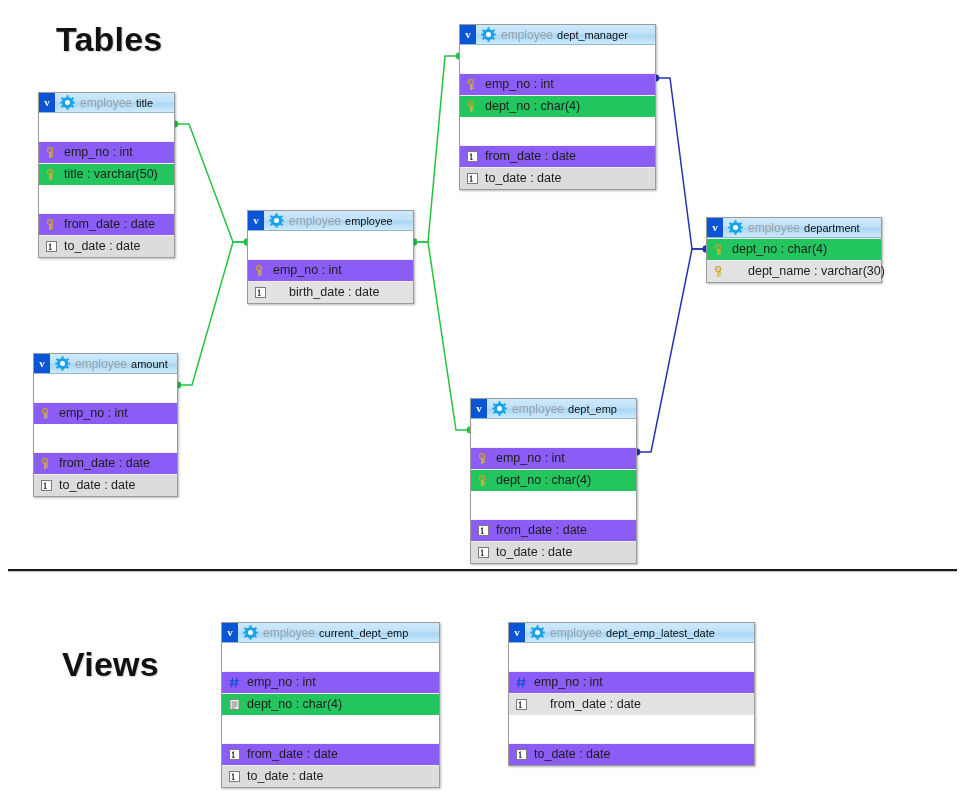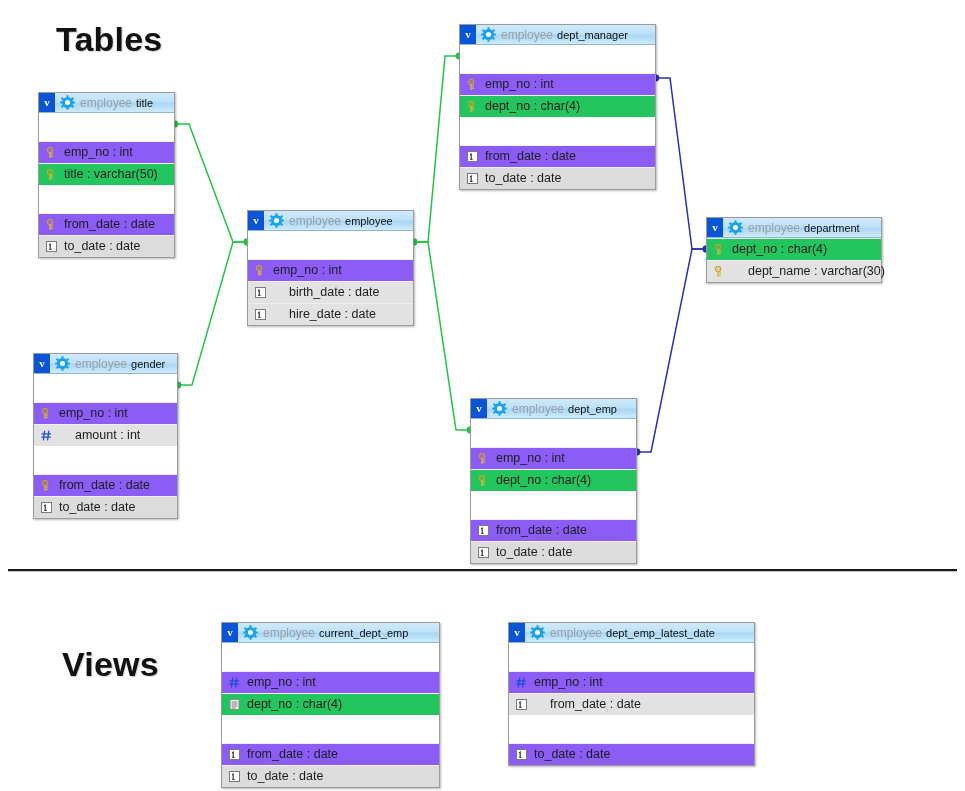--- a/index.html
+++ b/index.html
@@ -331,342 +331,318 @@
           <span class="col-icon">
             <svg width="11" height="11" viewBox="0 0 11 11">
               <rect x="0.5" y="0.5" width="10" height="10" fill="#ffffff" stroke="#7a7a7a" stroke-width="1"></rect>
               <rect x="2" y="2" width="7" height="7" fill="none"></rect>
               <path d="M4.2 8.2 V3.2 L3.1 4.0" fill="none" stroke="#2b2b2b" stroke-width="1.1"></path>
               <line x1="3.2" y1="8.4" x2="5.6" y2="8.4" stroke="#2b2b2b" stroke-width="1"></line>
             </svg>
           </span>
           <span class="col-text">birth_date : date</span>
         </div>
+      </div>
+      <div class="entity" style="left: 33px; top: 353px; width: 145px;">
+        <div class="ent-header">
+          <div class="badge-v">v</div>
+          <span class="gear-icon">
+            <svg width="15" height="15" viewBox="0 0 15 15">
+              <g fill="#1aa3e8">
+                <circle cx="7.5" cy="7.5" r="5.6"></circle>
+                <rect x="6.5" y="0.2" width="2" height="3.2"></rect>
+                <rect x="6.5" y="11.6" width="2" height="3.2"></rect>
+                <rect x="0.2" y="6.5" width="3.2" height="2"></rect>
+                <rect x="11.6" y="6.5" width="3.2" height="2"></rect>
+                <rect x="1.6" y="2.3" width="2" height="3" transform="rotate(-45 2.6 3.8)"></rect>
+                <rect x="11.4" y="9.7" width="2" height="3" transform="rotate(-45 12.4 11.2)"></rect>
+                <rect x="11.4" y="2.3" width="2" height="3" transform="rotate(45 12.4 3.8)"></rect>
+                <rect x="1.6" y="9.7" width="2" height="3" transform="rotate(45 2.6 11.2)"></rect>
+              </g>
+              <circle cx="7.5" cy="7.5" r="2.5" fill="#ffffff"></circle>
+            </svg>
+          </span>
+          <span class="ent-schema">employee</span>
+          <span class="ent-name">amount</span>
+        </div>
+        <div class="col-row bg-white">
+          <span class="col-icon">
+            <svg width="11" height="12" viewBox="0 0 11 12">
+              <circle cx="4" cy="3" r="2.6" fill="none" stroke="#c9a227" stroke-width="1.3"></circle>
+              <circle cx="4" cy="3" r="0.8" fill="#c9a227"></circle>
+              <rect x="3.3" y="5" width="1.5" height="6" fill="#d8b73a"></rect>
+              <rect x="4.8" y="6.4" width="2.2" height="1.2" fill="#d8b73a"></rect>
+              <rect x="4.8" y="8.6" width="2.2" height="1.2" fill="#d8b73a"></rect>
+            </svg>
+          </span>
+          <span class="col-text">emp_no : int</span>
+        </div>
+        <div class="col-row bg-white">
+          <span class="col-icon">
+            <svg width="11" height="12" viewBox="0 0 11 12">
+              <circle cx="4" cy="3" r="2.6" fill="none" stroke="#c9a227" stroke-width="1.3"></circle>
+              <circle cx="4" cy="3" r="0.8" fill="#c9a227"></circle>
+              <rect x="3.3" y="5" width="1.5" height="6" fill="#d8b73a"></rect>
+              <rect x="4.8" y="6.4" width="2.2" height="1.2" fill="#d8b73a"></rect>
+              <rect x="4.8" y="8.6" width="2.2" height="1.2" fill="#d8b73a"></rect>
+            </svg>
+          </span>
+          <span class="col-text">from_date : date</span>
+        </div>
+        <div class="col-row bg-grey">
+          <span class="col-icon">
+            <svg width="11" height="11" viewBox="0 0 11 11">
+              <rect x="0.5" y="0.5" width="10" height="10" fill="#ffffff" stroke="#7a7a7a" stroke-width="1"></rect>
+              <rect x="2" y="2" width="7" height="7" fill="none"></rect>
+              <path d="M4.2 8.2 V3.2 L3.1 4.0" fill="none" stroke="#2b2b2b" stroke-width="1.1"></path>
+              <line x1="3.2" y1="8.4" x2="5.6" y2="8.4" stroke="#2b2b2b" stroke-width="1"></line>
+            </svg>
+          </span>
+          <span class="col-text">to_date : date</span>
+        </div>
+      </div>
+      <div class="entity" style="left: 706px; top: 217px; width: 176px;">
+        <div class="ent-header">
+          <div class="badge-v">v</div>
+          <span class="gear-icon">
+            <svg width="15" height="15" viewBox="0 0 15 15">
+              <g fill="#1aa3e8">
+                <circle cx="7.5" cy="7.5" r="5.6"></circle>
+                <rect x="6.5" y="0.2" width="2" height="3.2"></rect>
+                <rect x="6.5" y="11.6" width="2" height="3.2"></rect>
+                <rect x="0.2" y="6.5" width="3.2" height="2"></rect>
+                <rect x="11.6" y="6.5" width="3.2" height="2"></rect>
+                <rect x="1.6" y="2.3" width="2" height="3" transform="rotate(-45 2.6 3.8)"></rect>
+                <rect x="11.4" y="9.7" width="2" height="3" transform="rotate(-45 12.4 11.2)"></rect>
+                <rect x="11.4" y="2.3" width="2" height="3" transform="rotate(45 12.4 3.8)"></rect>
+                <rect x="1.6" y="9.7" width="2" height="3" transform="rotate(45 2.6 11.2)"></rect>
+              </g>
+              <circle cx="7.5" cy="7.5" r="2.5" fill="#ffffff"></circle>
+            </svg>
+          </span>
+          <span class="ent-schema">employee</span>
+          <span class="ent-name">department</span>
+        </div>
+        <div class="col-row bg-pink">
+          <span class="col-icon">
+            <svg width="11" height="12" viewBox="0 0 11 12">
+              <circle cx="4" cy="3" r="2.6" fill="none" stroke="#c9a227" stroke-width="1.3"></circle>
+              <circle cx="4" cy="3" r="0.8" fill="#c9a227"></circle>
+              <rect x="3.3" y="5" width="1.5" height="6" fill="#d8b73a"></rect>
+              <rect x="4.8" y="6.4" width="2.2" height="1.2" fill="#d8b73a"></rect>
+              <rect x="4.8" y="8.6" width="2.2" height="1.2" fill="#d8b73a"></rect>
+            </svg>
+          </span>
+          <span class="col-text">dept_no : char(4)</span>
+        </div>
         <div class="col-row bg-grey2">
           <span class="col-icon">
-            <svg width="11" height="11" viewBox="0 0 11 11">
-              <rect x="0.5" y="0.5" width="10" height="10" fill="#ffffff" stroke="#7a7a7a" stroke-width="1"></rect>
-              <rect x="2" y="2" width="7" height="7" fill="none"></rect>
-              <path d="M4.2 8.2 V3.2 L3.1 4.0" fill="none" stroke="#2b2b2b" stroke-width="1.1"></path>
-              <line x1="3.2" y1="8.4" x2="5.6" y2="8.4" stroke="#2b2b2b" stroke-width="1"></line>
-            </svg>
-          </span>
-          <span class="col-text">hire_date : date</span>
-        </div>
-      </div>
-      <div class="entity" style="left: 33px; top: 353px; width: 145px;">
-        <div class="ent-header">
-          <div class="badge-v">v</div>
-          <span class="gear-icon">
-            <svg width="15" height="15" viewBox="0 0 15 15">
-              <g fill="#1aa3e8">
-                <circle cx="7.5" cy="7.5" r="5.6"></circle>
-                <rect x="6.5" y="0.2" width="2" height="3.2"></rect>
-                <rect x="6.5" y="11.6" width="2" height="3.2"></rect>
-                <rect x="0.2" y="6.5" width="3.2" height="2"></rect>
-                <rect x="11.6" y="6.5" width="3.2" height="2"></rect>
-                <rect x="1.6" y="2.3" width="2" height="3" transform="rotate(-45 2.6 3.8)"></rect>
-                <rect x="11.4" y="9.7" width="2" height="3" transform="rotate(-45 12.4 11.2)"></rect>
-                <rect x="11.4" y="2.3" width="2" height="3" transform="rotate(45 12.4 3.8)"></rect>
-                <rect x="1.6" y="9.7" width="2" height="3" transform="rotate(45 2.6 11.2)"></rect>
-              </g>
-              <circle cx="7.5" cy="7.5" r="2.5" fill="#ffffff"></circle>
-            </svg>
-          </span>
-          <span class="ent-schema">employee</span>
-          <span class="ent-name">gender</span>
+            <svg width="11" height="12" viewBox="0 0 11 12">
+              <circle cx="4" cy="3" r="2.6" fill="none" stroke="#c9a227" stroke-width="1.3"></circle>
+              <circle cx="4" cy="3" r="0.8" fill="#c9a227"></circle>
+              <rect x="3.3" y="5" width="1.5" height="6" fill="#d8b73a"></rect>
+              <rect x="4.8" y="6.4" width="2.2" height="1.2" fill="#d8b73a"></rect>
+              <rect x="4.8" y="8.6" width="2.2" height="1.2" fill="#d8b73a"></rect>
+            </svg>
+          </span>
+          <span class="col-text">dept_name : varchar(30)</span>
+        </div>
+      </div>
+      <div class="entity" style="left: 470px; top: 398px; width: 167px;">
+        <div class="ent-header">
+          <div class="badge-v">v</div>
+          <span class="gear-icon">
+            <svg width="15" height="15" viewBox="0 0 15 15">
+              <g fill="#1aa3e8">
+                <circle cx="7.5" cy="7.5" r="5.6"></circle>
+                <rect x="6.5" y="0.2" width="2" height="3.2"></rect>
+                <rect x="6.5" y="11.6" width="2" height="3.2"></rect>
+                <rect x="0.2" y="6.5" width="3.2" height="2"></rect>
+                <rect x="11.6" y="6.5" width="3.2" height="2"></rect>
+                <rect x="1.6" y="2.3" width="2" height="3" transform="rotate(-45 2.6 3.8)"></rect>
+                <rect x="11.4" y="9.7" width="2" height="3" transform="rotate(-45 12.4 11.2)"></rect>
+                <rect x="11.4" y="2.3" width="2" height="3" transform="rotate(45 12.4 3.8)"></rect>
+                <rect x="1.6" y="9.7" width="2" height="3" transform="rotate(45 2.6 11.2)"></rect>
+              </g>
+              <circle cx="7.5" cy="7.5" r="2.5" fill="#ffffff"></circle>
+            </svg>
+          </span>
+          <span class="ent-schema">employee</span>
+          <span class="ent-name">dept_emp</span>
         </div>
         <div class="col-row bg-white">
           <span class="col-icon">
             <svg width="11" height="12" viewBox="0 0 11 12">
               <circle cx="4" cy="3" r="2.6" fill="none" stroke="#c9a227" stroke-width="1.3"></circle>
               <circle cx="4" cy="3" r="0.8" fill="#c9a227"></circle>
               <rect x="3.3" y="5" width="1.5" height="6" fill="#d8b73a"></rect>
               <rect x="4.8" y="6.4" width="2.2" height="1.2" fill="#d8b73a"></rect>
               <rect x="4.8" y="8.6" width="2.2" height="1.2" fill="#d8b73a"></rect>
             </svg>
           </span>
           <span class="col-text">emp_no : int</span>
         </div>
-        <div class="col-row bg-grey2">
+        <div class="col-row bg-pink">
+          <span class="col-icon">
+            <svg width="11" height="12" viewBox="0 0 11 12">
+              <circle cx="4" cy="3" r="2.6" fill="none" stroke="#c9a227" stroke-width="1.3"></circle>
+              <circle cx="4" cy="3" r="0.8" fill="#c9a227"></circle>
+              <rect x="3.3" y="5" width="1.5" height="6" fill="#d8b73a"></rect>
+              <rect x="4.8" y="6.4" width="2.2" height="1.2" fill="#d8b73a"></rect>
+              <rect x="4.8" y="8.6" width="2.2" height="1.2" fill="#d8b73a"></rect>
+            </svg>
+          </span>
+          <span class="col-text">dept_no : char(4)</span>
+        </div>
+        <div class="col-row bg-white">
+          <span class="col-icon">
+            <svg width="11" height="11" viewBox="0 0 11 11">
+              <rect x="0.5" y="0.5" width="10" height="10" fill="#ffffff" stroke="#7a7a7a" stroke-width="1"></rect>
+              <rect x="2" y="2" width="7" height="7" fill="none"></rect>
+              <path d="M4.2 8.2 V3.2 L3.1 4.0" fill="none" stroke="#2b2b2b" stroke-width="1.1"></path>
+              <line x1="3.2" y1="8.4" x2="5.6" y2="8.4" stroke="#2b2b2b" stroke-width="1"></line>
+            </svg>
+          </span>
+          <span class="col-text">from_date : date</span>
+        </div>
+        <div class="col-row bg-grey">
+          <span class="col-icon">
+            <svg width="11" height="11" viewBox="0 0 11 11">
+              <rect x="0.5" y="0.5" width="10" height="10" fill="#ffffff" stroke="#7a7a7a" stroke-width="1"></rect>
+              <rect x="2" y="2" width="7" height="7" fill="none"></rect>
+              <path d="M4.2 8.2 V3.2 L3.1 4.0" fill="none" stroke="#2b2b2b" stroke-width="1.1"></path>
+              <line x1="3.2" y1="8.4" x2="5.6" y2="8.4" stroke="#2b2b2b" stroke-width="1"></line>
+            </svg>
+          </span>
+          <span class="col-text">to_date : date</span>
+        </div>
+      </div>
+      <div class="entity" style="left: 221px; top: 622px; width: 219px;">
+        <div class="ent-header">
+          <div class="badge-v">v</div>
+          <span class="gear-icon">
+            <svg width="15" height="15" viewBox="0 0 15 15">
+              <g fill="#1aa3e8">
+                <circle cx="7.5" cy="7.5" r="5.6"></circle>
+                <rect x="6.5" y="0.2" width="2" height="3.2"></rect>
+                <rect x="6.5" y="11.6" width="2" height="3.2"></rect>
+                <rect x="0.2" y="6.5" width="3.2" height="2"></rect>
+                <rect x="11.6" y="6.5" width="3.2" height="2"></rect>
+                <rect x="1.6" y="2.3" width="2" height="3" transform="rotate(-45 2.6 3.8)"></rect>
+                <rect x="11.4" y="9.7" width="2" height="3" transform="rotate(-45 12.4 11.2)"></rect>
+                <rect x="11.4" y="2.3" width="2" height="3" transform="rotate(45 12.4 3.8)"></rect>
+                <rect x="1.6" y="9.7" width="2" height="3" transform="rotate(45 2.6 11.2)"></rect>
+              </g>
+              <circle cx="7.5" cy="7.5" r="2.5" fill="#ffffff"></circle>
+            </svg>
+          </span>
+          <span class="ent-schema">employee</span>
+          <span class="ent-name">current_dept_emp</span>
+        </div>
+        <div class="col-row bg-white">
           <span class="col-icon">
             <svg width="11" height="11" viewBox="0 0 11 11">
               <g stroke="#1b4fd6" stroke-width="1.3" stroke-linecap="round">
                 <line x1="3.6" y1="1.2" x2="2.4" y2="9.8"></line>
                 <line x1="7.8" y1="1.2" x2="6.6" y2="9.8"></line>
                 <line x1="1.0" y1="3.9" x2="9.4" y2="3.9"></line>
                 <line x1="0.8" y1="7.1" x2="9.2" y2="7.1"></line>
               </g>
             </svg>
           </span>
-          <span class="col-text">amount : int</span>
-        </div>
-        <div class="col-row bg-white">
-          <span class="col-icon">
-            <svg width="11" height="12" viewBox="0 0 11 12">
-              <circle cx="4" cy="3" r="2.6" fill="none" stroke="#c9a227" stroke-width="1.3"></circle>
-              <circle cx="4" cy="3" r="0.8" fill="#c9a227"></circle>
-              <rect x="3.3" y="5" width="1.5" height="6" fill="#d8b73a"></rect>
-              <rect x="4.8" y="6.4" width="2.2" height="1.2" fill="#d8b73a"></rect>
-              <rect x="4.8" y="8.6" width="2.2" height="1.2" fill="#d8b73a"></rect>
+          <span class="col-text">emp_no : int</span>
+        </div>
+        <div class="col-row bg-pink">
+          <span class="col-icon">
+            <svg width="11" height="11" viewBox="0 0 11 11">
+              <rect x="1" y="0.5" width="9" height="10" fill="#f3f3f3" stroke="#8a8a8a" stroke-width="1"></rect>
+              <line x1="2.6" y1="3" x2="8.4" y2="3" stroke="#6d6d6d" stroke-width="0.9"></line>
+              <line x1="2.6" y1="5" x2="8.4" y2="5" stroke="#6d6d6d" stroke-width="0.9"></line>
+              <line x1="2.6" y1="7" x2="8.4" y2="7" stroke="#6d6d6d" stroke-width="0.9"></line>
+              <line x1="2.6" y1="9" x2="6.4" y2="9" stroke="#6d6d6d" stroke-width="0.9"></line>
+            </svg>
+          </span>
+          <span class="col-text">dept_no : char(4)</span>
+        </div>
+        <div class="col-row bg-white">
+          <span class="col-icon">
+            <svg width="11" height="11" viewBox="0 0 11 11">
+              <rect x="0.5" y="0.5" width="10" height="10" fill="#ffffff" stroke="#7a7a7a" stroke-width="1"></rect>
+              <rect x="2" y="2" width="7" height="7" fill="none"></rect>
+              <path d="M4.2 8.2 V3.2 L3.1 4.0" fill="none" stroke="#2b2b2b" stroke-width="1.1"></path>
+              <line x1="3.2" y1="8.4" x2="5.6" y2="8.4" stroke="#2b2b2b" stroke-width="1"></line>
             </svg>
           </span>
           <span class="col-text">from_date : date</span>
         </div>
         <div class="col-row bg-grey">
           <span class="col-icon">
             <svg width="11" height="11" viewBox="0 0 11 11">
               <rect x="0.5" y="0.5" width="10" height="10" fill="#ffffff" stroke="#7a7a7a" stroke-width="1"></rect>
               <rect x="2" y="2" width="7" height="7" fill="none"></rect>
               <path d="M4.2 8.2 V3.2 L3.1 4.0" fill="none" stroke="#2b2b2b" stroke-width="1.1"></path>
               <line x1="3.2" y1="8.4" x2="5.6" y2="8.4" stroke="#2b2b2b" stroke-width="1"></line>
             </svg>
           </span>
           <span class="col-text">to_date : date</span>
         </div>
       </div>
-      <div class="entity" style="left: 706px; top: 217px; width: 176px;">
-        <div class="ent-header">
-          <div class="badge-v">v</div>
-          <span class="gear-icon">
-            <svg width="15" height="15" viewBox="0 0 15 15">
-              <g fill="#1aa3e8">
-                <circle cx="7.5" cy="7.5" r="5.6"></circle>
-                <rect x="6.5" y="0.2" width="2" height="3.2"></rect>
-                <rect x="6.5" y="11.6" width="2" height="3.2"></rect>
-                <rect x="0.2" y="6.5" width="3.2" height="2"></rect>
-                <rect x="11.6" y="6.5" width="3.2" height="2"></rect>
-                <rect x="1.6" y="2.3" width="2" height="3" transform="rotate(-45 2.6 3.8)"></rect>
-                <rect x="11.4" y="9.7" width="2" height="3" transform="rotate(-45 12.4 11.2)"></rect>
-                <rect x="11.4" y="2.3" width="2" height="3" transform="rotate(45 12.4 3.8)"></rect>
-                <rect x="1.6" y="9.7" width="2" height="3" transform="rotate(45 2.6 11.2)"></rect>
-              </g>
-              <circle cx="7.5" cy="7.5" r="2.5" fill="#ffffff"></circle>
-            </svg>
-          </span>
-          <span class="ent-schema">employee</span>
-          <span class="ent-name">department</span>
-        </div>
-        <div class="col-row bg-pink">
-          <span class="col-icon">
-            <svg width="11" height="12" viewBox="0 0 11 12">
-              <circle cx="4" cy="3" r="2.6" fill="none" stroke="#c9a227" stroke-width="1.3"></circle>
-              <circle cx="4" cy="3" r="0.8" fill="#c9a227"></circle>
-              <rect x="3.3" y="5" width="1.5" height="6" fill="#d8b73a"></rect>
-              <rect x="4.8" y="6.4" width="2.2" height="1.2" fill="#d8b73a"></rect>
-              <rect x="4.8" y="8.6" width="2.2" height="1.2" fill="#d8b73a"></rect>
-            </svg>
-          </span>
-          <span class="col-text">dept_no : char(4)</span>
-        </div>
-        <div class="col-row bg-grey2">
-          <span class="col-icon">
-            <svg width="11" height="12" viewBox="0 0 11 12">
-              <circle cx="4" cy="3" r="2.6" fill="none" stroke="#c9a227" stroke-width="1.3"></circle>
-              <circle cx="4" cy="3" r="0.8" fill="#c9a227"></circle>
-              <rect x="3.3" y="5" width="1.5" height="6" fill="#d8b73a"></rect>
-              <rect x="4.8" y="6.4" width="2.2" height="1.2" fill="#d8b73a"></rect>
-              <rect x="4.8" y="8.6" width="2.2" height="1.2" fill="#d8b73a"></rect>
-            </svg>
-          </span>
-          <span class="col-text">dept_name : varchar(30)</span>
-        </div>
-      </div>
-      <div class="entity" style="left: 470px; top: 398px; width: 167px;">
-        <div class="ent-header">
-          <div class="badge-v">v</div>
-          <span class="gear-icon">
-            <svg width="15" height="15" viewBox="0 0 15 15">
-              <g fill="#1aa3e8">
-                <circle cx="7.5" cy="7.5" r="5.6"></circle>
-                <rect x="6.5" y="0.2" width="2" height="3.2"></rect>
-                <rect x="6.5" y="11.6" width="2" height="3.2"></rect>
-                <rect x="0.2" y="6.5" width="3.2" height="2"></rect>
-                <rect x="11.6" y="6.5" width="3.2" height="2"></rect>
-                <rect x="1.6" y="2.3" width="2" height="3" transform="rotate(-45 2.6 3.8)"></rect>
-                <rect x="11.4" y="9.7" width="2" height="3" transform="rotate(-45 12.4 11.2)"></rect>
-                <rect x="11.4" y="2.3" width="2" height="3" transform="rotate(45 12.4 3.8)"></rect>
-                <rect x="1.6" y="9.7" width="2" height="3" transform="rotate(45 2.6 11.2)"></rect>
-              </g>
-              <circle cx="7.5" cy="7.5" r="2.5" fill="#ffffff"></circle>
-            </svg>
-          </span>
-          <span class="ent-schema">employee</span>
-          <span class="ent-name">dept_emp</span>
-        </div>
-        <div class="col-row bg-white">
-          <span class="col-icon">
-            <svg width="11" height="12" viewBox="0 0 11 12">
-              <circle cx="4" cy="3" r="2.6" fill="none" stroke="#c9a227" stroke-width="1.3"></circle>
-              <circle cx="4" cy="3" r="0.8" fill="#c9a227"></circle>
-              <rect x="3.3" y="5" width="1.5" height="6" fill="#d8b73a"></rect>
-              <rect x="4.8" y="6.4" width="2.2" height="1.2" fill="#d8b73a"></rect>
-              <rect x="4.8" y="8.6" width="2.2" height="1.2" fill="#d8b73a"></rect>
-            </svg>
-          </span>
-          <span class="col-text">emp_no : int</span>
-        </div>
-        <div class="col-row bg-pink">
-          <span class="col-icon">
-            <svg width="11" height="12" viewBox="0 0 11 12">
-              <circle cx="4" cy="3" r="2.6" fill="none" stroke="#c9a227" stroke-width="1.3"></circle>
-              <circle cx="4" cy="3" r="0.8" fill="#c9a227"></circle>
-              <rect x="3.3" y="5" width="1.5" height="6" fill="#d8b73a"></rect>
-              <rect x="4.8" y="6.4" width="2.2" height="1.2" fill="#d8b73a"></rect>
-              <rect x="4.8" y="8.6" width="2.2" height="1.2" fill="#d8b73a"></rect>
-            </svg>
-          </span>
-          <span class="col-text">dept_no : char(4)</span>
-        </div>
-        <div class="col-row bg-white">
-          <span class="col-icon">
-            <svg width="11" height="11" viewBox="0 0 11 11">
-              <rect x="0.5" y="0.5" width="10" height="10" fill="#ffffff" stroke="#7a7a7a" stroke-width="1"></rect>
-              <rect x="2" y="2" width="7" height="7" fill="none"></rect>
-              <path d="M4.2 8.2 V3.2 L3.1 4.0" fill="none" stroke="#2b2b2b" stroke-width="1.1"></path>
-              <line x1="3.2" y1="8.4" x2="5.6" y2="8.4" stroke="#2b2b2b" stroke-width="1"></line>
-            </svg>
-          </span>
-          <span class="col-text">from_date : date</span>
-        </div>
-        <div class="col-row bg-grey">
-          <span class="col-icon">
-            <svg width="11" height="11" viewBox="0 0 11 11">
-              <rect x="0.5" y="0.5" width="10" height="10" fill="#ffffff" stroke="#7a7a7a" stroke-width="1"></rect>
-              <rect x="2" y="2" width="7" height="7" fill="none"></rect>
-              <path d="M4.2 8.2 V3.2 L3.1 4.0" fill="none" stroke="#2b2b2b" stroke-width="1.1"></path>
-              <line x1="3.2" y1="8.4" x2="5.6" y2="8.4" stroke="#2b2b2b" stroke-width="1"></line>
-            </svg>
-          </span>
-          <span class="col-text">to_date : date</span>
-        </div>
-      </div>
-      <div class="entity" style="left: 221px; top: 622px; width: 219px;">
-        <div class="ent-header">
-          <div class="badge-v">v</div>
-          <span class="gear-icon">
-            <svg width="15" height="15" viewBox="0 0 15 15">
-              <g fill="#1aa3e8">
-                <circle cx="7.5" cy="7.5" r="5.6"></circle>
-                <rect x="6.5" y="0.2" width="2" height="3.2"></rect>
-                <rect x="6.5" y="11.6" width="2" height="3.2"></rect>
-                <rect x="0.2" y="6.5" width="3.2" height="2"></rect>
-                <rect x="11.6" y="6.5" width="3.2" height="2"></rect>
-                <rect x="1.6" y="2.3" width="2" height="3" transform="rotate(-45 2.6 3.8)"></rect>
-                <rect x="11.4" y="9.7" width="2" height="3" transform="rotate(-45 12.4 11.2)"></rect>
-                <rect x="11.4" y="2.3" width="2" height="3" transform="rotate(45 12.4 3.8)"></rect>
-                <rect x="1.6" y="9.7" width="2" height="3" transform="rotate(45 2.6 11.2)"></rect>
-              </g>
-              <circle cx="7.5" cy="7.5" r="2.5" fill="#ffffff"></circle>
-            </svg>
-          </span>
-          <span class="ent-schema">employee</span>
-          <span class="ent-name">current_dept_emp</span>
+      <div class="entity" style="left: 508px; top: 622px; width: 247px;">
+        <div class="ent-header">
+          <div class="badge-v">v</div>
+          <span class="gear-icon">
+            <svg width="15" height="15" viewBox="0 0 15 15">
+              <g fill="#1aa3e8">
+                <circle cx="7.5" cy="7.5" r="5.6"></circle>
+                <rect x="6.5" y="0.2" width="2" height="3.2"></rect>
+                <rect x="6.5" y="11.6" width="2" height="3.2"></rect>
+                <rect x="0.2" y="6.5" width="3.2" height="2"></rect>
+                <rect x="11.6" y="6.5" width="3.2" height="2"></rect>
+                <rect x="1.6" y="2.3" width="2" height="3" transform="rotate(-45 2.6 3.8)"></rect>
+                <rect x="11.4" y="9.7" width="2" height="3" transform="rotate(-45 12.4 11.2)"></rect>
+                <rect x="11.4" y="2.3" width="2" height="3" transform="rotate(45 12.4 3.8)"></rect>
+                <rect x="1.6" y="9.7" width="2" height="3" transform="rotate(45 2.6 11.2)"></rect>
+              </g>
+              <circle cx="7.5" cy="7.5" r="2.5" fill="#ffffff"></circle>
+            </svg>
+          </span>
+          <span class="ent-schema">employee</span>
+          <span class="ent-name">dept_emp_latest_date</span>
         </div>
         <div class="col-row bg-white">
           <span class="col-icon">
             <svg width="11" height="11" viewBox="0 0 11 11">
               <g stroke="#1b4fd6" stroke-width="1.3" stroke-linecap="round">
                 <line x1="3.6" y1="1.2" x2="2.4" y2="9.8"></line>
                 <line x1="7.8" y1="1.2" x2="6.6" y2="9.8"></line>
                 <line x1="1.0" y1="3.9" x2="9.4" y2="3.9"></line>
                 <line x1="0.8" y1="7.1" x2="9.2" y2="7.1"></line>
               </g>
             </svg>
           </span>
           <span class="col-text">emp_no : int</span>
         </div>
-        <div class="col-row bg-pink">
-          <span class="col-icon">
-            <svg width="11" height="11" viewBox="0 0 11 11">
-              <rect x="1" y="0.5" width="9" height="10" fill="#f3f3f3" stroke="#8a8a8a" stroke-width="1"></rect>
-              <line x1="2.6" y1="3" x2="8.4" y2="3" stroke="#6d6d6d" stroke-width="0.9"></line>
-              <line x1="2.6" y1="5" x2="8.4" y2="5" stroke="#6d6d6d" stroke-width="0.9"></line>
-              <line x1="2.6" y1="7" x2="8.4" y2="7" stroke="#6d6d6d" stroke-width="0.9"></line>
-              <line x1="2.6" y1="9" x2="6.4" y2="9" stroke="#6d6d6d" stroke-width="0.9"></line>
-            </svg>
-          </span>
-          <span class="col-text">dept_no : char(4)</span>
-        </div>
-        <div class="col-row bg-white">
+        <div class="col-row bg-grey2">
           <span class="col-icon">
             <svg width="11" height="11" viewBox="0 0 11 11">
               <rect x="0.5" y="0.5" width="10" height="10" fill="#ffffff" stroke="#7a7a7a" stroke-width="1"></rect>
               <rect x="2" y="2" width="7" height="7" fill="none"></rect>
               <path d="M4.2 8.2 V3.2 L3.1 4.0" fill="none" stroke="#2b2b2b" stroke-width="1.1"></path>
               <line x1="3.2" y1="8.4" x2="5.6" y2="8.4" stroke="#2b2b2b" stroke-width="1"></line>
             </svg>
           </span>
           <span class="col-text">from_date : date</span>
         </div>
-        <div class="col-row bg-grey">
+        <div class="col-row bg-white">
           <span class="col-icon">
             <svg width="11" height="11" viewBox="0 0 11 11">
               <rect x="0.5" y="0.5" width="10" height="10" fill="#ffffff" stroke="#7a7a7a" stroke-width="1"></rect>
               <rect x="2" y="2" width="7" height="7" fill="none"></rect>
               <path d="M4.2 8.2 V3.2 L3.1 4.0" fill="none" stroke="#2b2b2b" stroke-width="1.1"></path>
               <line x1="3.2" y1="8.4" x2="5.6" y2="8.4" stroke="#2b2b2b" stroke-width="1"></line>
             </svg>
           </span>
           <span class="col-text">to_date : date</span>
         </div>
       </div>
-      <div class="entity" style="left: 508px; top: 622px; width: 247px;">
-        <div class="ent-header">
-          <div class="badge-v">v</div>
-          <span class="gear-icon">
-            <svg width="15" height="15" viewBox="0 0 15 15">
-              <g fill="#1aa3e8">
-                <circle cx="7.5" cy="7.5" r="5.6"></circle>
-                <rect x="6.5" y="0.2" width="2" height="3.2"></rect>
-                <rect x="6.5" y="11.6" width="2" height="3.2"></rect>
-                <rect x="0.2" y="6.5" width="3.2" height="2"></rect>
-                <rect x="11.6" y="6.5" width="3.2" height="2"></rect>
-                <rect x="1.6" y="2.3" width="2" height="3" transform="rotate(-45 2.6 3.8)"></rect>
-                <rect x="11.4" y="9.7" width="2" height="3" transform="rotate(-45 12.4 11.2)"></rect>
-                <rect x="11.4" y="2.3" width="2" height="3" transform="rotate(45 12.4 3.8)"></rect>
-                <rect x="1.6" y="9.7" width="2" height="3" transform="rotate(45 2.6 11.2)"></rect>
-              </g>
-              <circle cx="7.5" cy="7.5" r="2.5" fill="#ffffff"></circle>
-            </svg>
-          </span>
-          <span class="ent-schema">employee</span>
-          <span class="ent-name">dept_emp_latest_date</span>
-        </div>
-        <div class="col-row bg-white">
-          <span class="col-icon">
-            <svg width="11" height="11" viewBox="0 0 11 11">
-              <g stroke="#1b4fd6" stroke-width="1.3" stroke-linecap="round">
-                <line x1="3.6" y1="1.2" x2="2.4" y2="9.8"></line>
-                <line x1="7.8" y1="1.2" x2="6.6" y2="9.8"></line>
-                <line x1="1.0" y1="3.9" x2="9.4" y2="3.9"></line>
-                <line x1="0.8" y1="7.1" x2="9.2" y2="7.1"></line>
-              </g>
-            </svg>
-          </span>
-          <span class="col-text">emp_no : int</span>
-        </div>
-        <div class="col-row bg-grey2">
-          <span class="col-icon">
-            <svg width="11" height="11" viewBox="0 0 11 11">
-              <rect x="0.5" y="0.5" width="10" height="10" fill="#ffffff" stroke="#7a7a7a" stroke-width="1"></rect>
-              <rect x="2" y="2" width="7" height="7" fill="none"></rect>
-              <path d="M4.2 8.2 V3.2 L3.1 4.0" fill="none" stroke="#2b2b2b" stroke-width="1.1"></path>
-              <line x1="3.2" y1="8.4" x2="5.6" y2="8.4" stroke="#2b2b2b" stroke-width="1"></line>
-            </svg>
-          </span>
-          <span class="col-text">from_date : date</span>
-        </div>
-        <div class="col-row bg-white">
-          <span class="col-icon">
-            <svg width="11" height="11" viewBox="0 0 11 11">
-              <rect x="0.5" y="0.5" width="10" height="10" fill="#ffffff" stroke="#7a7a7a" stroke-width="1"></rect>
-              <rect x="2" y="2" width="7" height="7" fill="none"></rect>
-              <path d="M4.2 8.2 V3.2 L3.1 4.0" fill="none" stroke="#2b2b2b" stroke-width="1.1"></path>
-              <line x1="3.2" y1="8.4" x2="5.6" y2="8.4" stroke="#2b2b2b" stroke-width="1"></line>
-            </svg>
-          </span>
-          <span class="col-text">to_date : date</span>
-        </div>
-      </div>
     </div>
 
 </div>
 
 </body></html>

